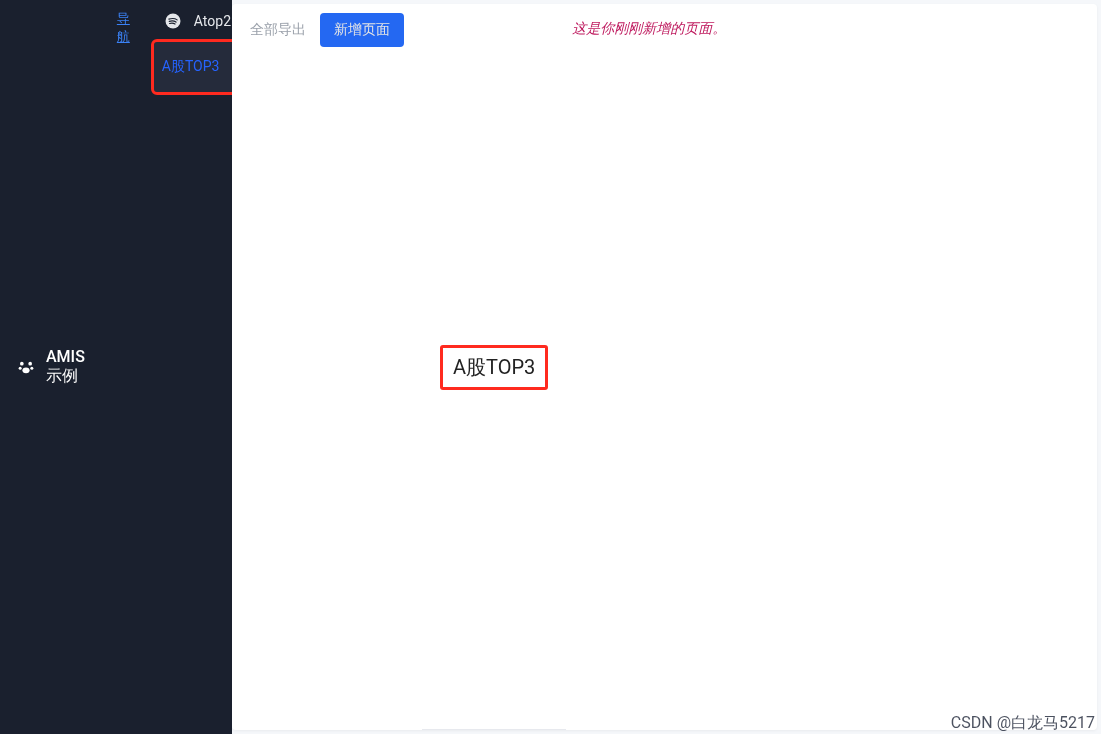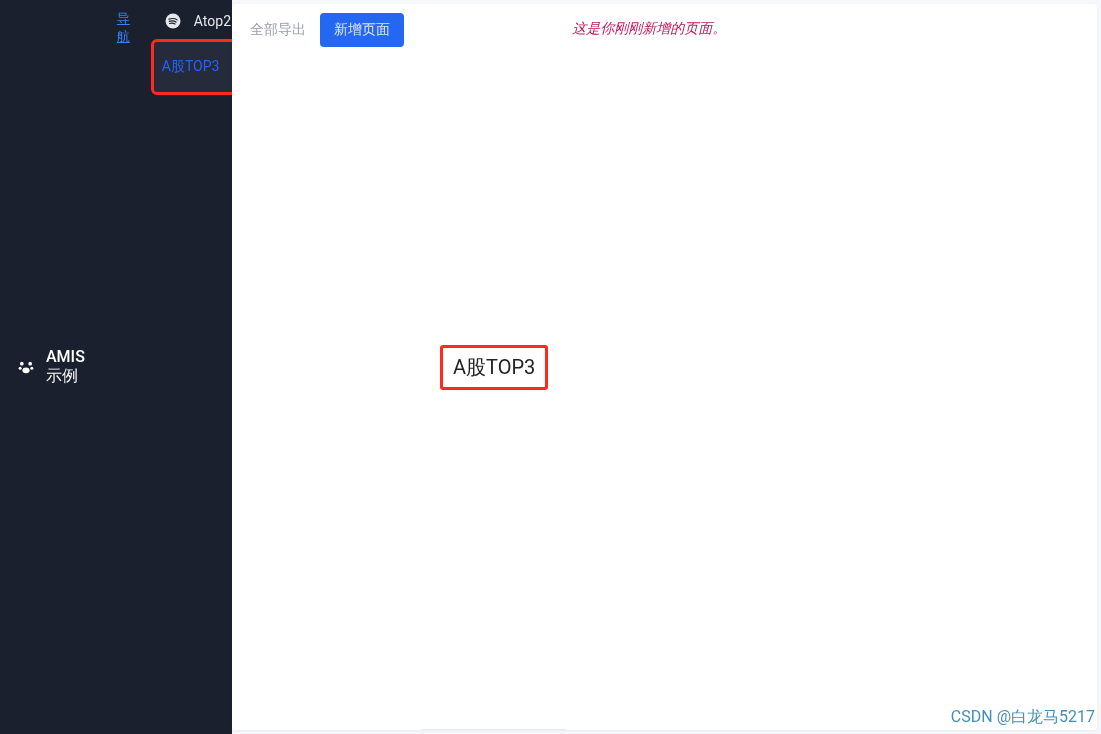--- a/index.html
+++ b/index.html
@@ -134,22 +134,22 @@
     }
     .content-body {
       padding: 16px 6px;
       font-size: 14px;
       color: #be185d;
       font-style: italic;
     }
     .watermark {
       position: absolute;
       right: 6px;
-      bottom: 6px;
-      color: #0369a1;
+      bottom: 0;
+      color: #0f172a;
       font-size: 16px;
       opacity: 0.75;
     }
     svg { display: block; }
   </style>
 </head>
 <body>
 
 <div class="app">
 

